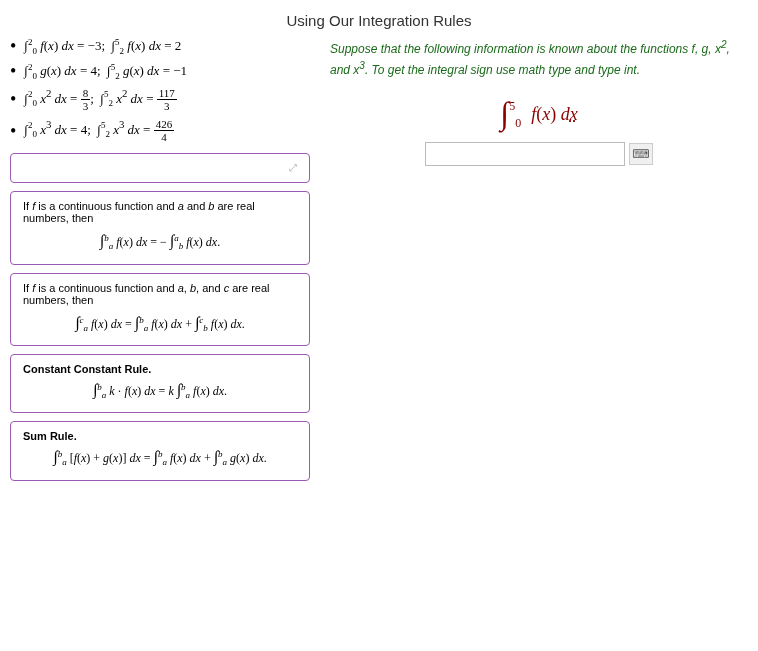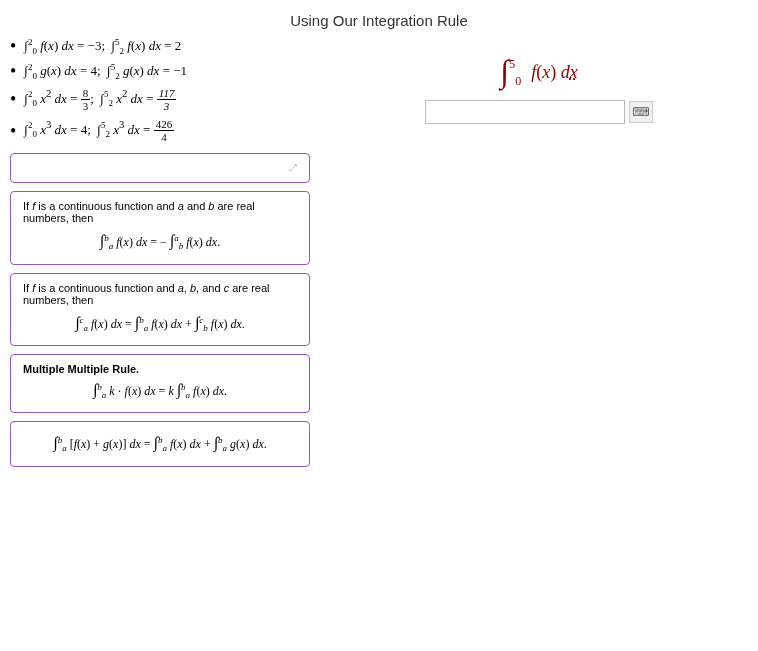--- a/index.html
+++ b/index.html
@@ -142,21 +142,21 @@
       color: #999;
       cursor: pointer;
     }
 
   </style>
 </head>
 <body>
 
 <div>
 
-  <div class="page-title">Using Our Integration Rule</div>
+  <div class="page-title">Using Our Integration Rules</div>
 
   <div class="main-content">
 
     <div class="left-panel">
       <ul class="info-list">
 
         <li>
           <span class="bullet">•</span>
           <span class="math-text">
             <span style="font-style:italic;">∫</span><span style="font-size:9px; vertical-align:super;">2</span><span style="font-size:9px; vertical-align:sub;">0</span>
@@ -180,21 +180,21 @@
           <span class="bullet">•</span>
           <span class="math-text">
             <span style="font-style:italic;">∫</span><span style="font-size:9px; vertical-align:super;">2</span><span style="font-size:9px; vertical-align:sub;">0</span>
             <i>x</i><sup>2</sup> <i>dx</i> =
             <span style="display:inline-block; vertical-align:middle; text-align:center; font-size:11px; line-height:1.1;">
               <span style="display:block; border-bottom:1px solid #000; padding:0 2px;">8</span>
               <span style="display:block; padding:0 2px;">3</span>
             </span>;&nbsp;
             <span style="font-style:italic;">∫</span><span style="font-size:9px; vertical-align:super;">5</span><span style="font-size:9px; vertical-align:sub;">2</span>
             <i>x</i><sup>2</sup> <i>dx</i> =
-            <span style="display:inline-block; vertical-align:middle; text-align:center; font-size:11px; line-height:1.1;font-style:italic;">
+            <span style="display:inline-block; vertical-align:middle; text-align:center; font-size:11px; line-height:1.1;">
               <span style="display:block; border-bottom:1px solid #000; padding:0 2px;">117</span>
               <span style="display:block; padding:0 2px;">3</span>
             </span>
           </span>
         </li>
 
         <li>
           <span class="bullet">•</span>
           <span class="math-text">
             <span style="font-style:italic;">∫</span><span style="font-size:9px; vertical-align:super;">2</span><span style="font-size:9px; vertical-align:sub;">0</span>
@@ -235,44 +235,48 @@
             <span style="font-size:16px;">∫</span><span style="font-size:9px; vertical-align:super;"><i>c</i></span><span style="font-size:9px; vertical-align:sub;"><i>a</i></span>
             <i>f</i>(<i>x</i>) <i>dx</i> =
             <span style="font-size:16px;">∫</span><span style="font-size:9px; vertical-align:super;"><i>b</i></span><span style="font-size:9px; vertical-align:sub;"><i>a</i></span>
             <i>f</i>(<i>x</i>) <i>dx</i> +
             <span style="font-size:16px;">∫</span><span style="font-size:9px; vertical-align:super;"><i>c</i></span><span style="font-size:9px; vertical-align:sub;"><i>b</i></span>
             <i>f</i>(<i>x</i>) <i>dx</i>.
           </div>
         </div>
 
         <div class="rule-card">
-          <div class="rule-card-title">Multiple Multiple Rule.</div>
+          <div class="rule-card-title">Constant Constant Rule.</div>
           <div class="rule-card-math">
             <span style="font-size:16px;">∫</span><span style="font-size:9px; vertical-align:super;"><i>b</i></span><span style="font-size:9px; vertical-align:sub;"><i>a</i></span>
             <i>k</i> · <i>f</i>(<i>x</i>) <i>dx</i> = <i>k</i>
             <span style="font-size:16px;">∫</span><span style="font-size:9px; vertical-align:super;"><i>b</i></span><span style="font-size:9px; vertical-align:sub;"><i>a</i></span>
             <i>f</i>(<i>x</i>) <i>dx</i>.
           </div>
         </div>
 
         <div class="rule-card">
+          <div class="rule-card-title">Sum Rule.</div>
           <div class="rule-card-math">
             <span style="font-size:16px;">∫</span><span style="font-size:9px; vertical-align:super;"><i>b</i></span><span style="font-size:9px; vertical-align:sub;"><i>a</i></span>
             [<i>f</i>(<i>x</i>) + <i>g</i>(<i>x</i>)] <i>dx</i> =
             <span style="font-size:16px;">∫</span><span style="font-size:9px; vertical-align:super;"><i>b</i></span><span style="font-size:9px; vertical-align:sub;"><i>a</i></span>
             <i>f</i>(<i>x</i>) <i>dx</i> +
             <span style="font-size:16px;">∫</span><span style="font-size:9px; vertical-align:super;"><i>b</i></span><span style="font-size:9px; vertical-align:sub;"><i>a</i></span>
             <i>g</i>(<i>x</i>) <i>dx</i>.
           </div>
         </div>
 
       </div>
     </div>
 
     <div class="right-panel">
+      <div class="right-text">
+        <span style="color:#1a6b1a; font-style:italic;">Suppose that the following information is known about the functions <i>f</i>, <i>g</i>, <i>x</i><sup>2</sup>, and <i>x</i><sup>3</sup>. To get the integral sign use math type and type int.</span>
+      </div>
 
       <div style="margin-top:16px; text-align:center;">
         <span style="font-family:'Times New Roman',serif; font-size:28px; color:#8b0000;">
           <span style="font-size:32px; vertical-align:middle;">∫</span><span style="font-size:12px; vertical-align:super;">5</span><span style="font-size:12px; vertical-align:sub; margin-right:3px;">0</span>
           <i style="font-size:18px;">f</i><span style="font-size:18px;">(<i>x</i>) <i>d</i></span><span style="font-size:18px; text-decoration:underline; text-decoration-style:dotted;"><i>x</i></span>
         </span>
       </div>
 
       <div class="answer-box" style="margin-top:10px; justify-content:center;">
         <input type="text" class="text-input" placeholder="" style="width: 200px; height: 24px; border: 1px solid rgb(187, 187, 187); font-size: 13px; font-family: &quot;Times New Roman&quot;, serif;">

